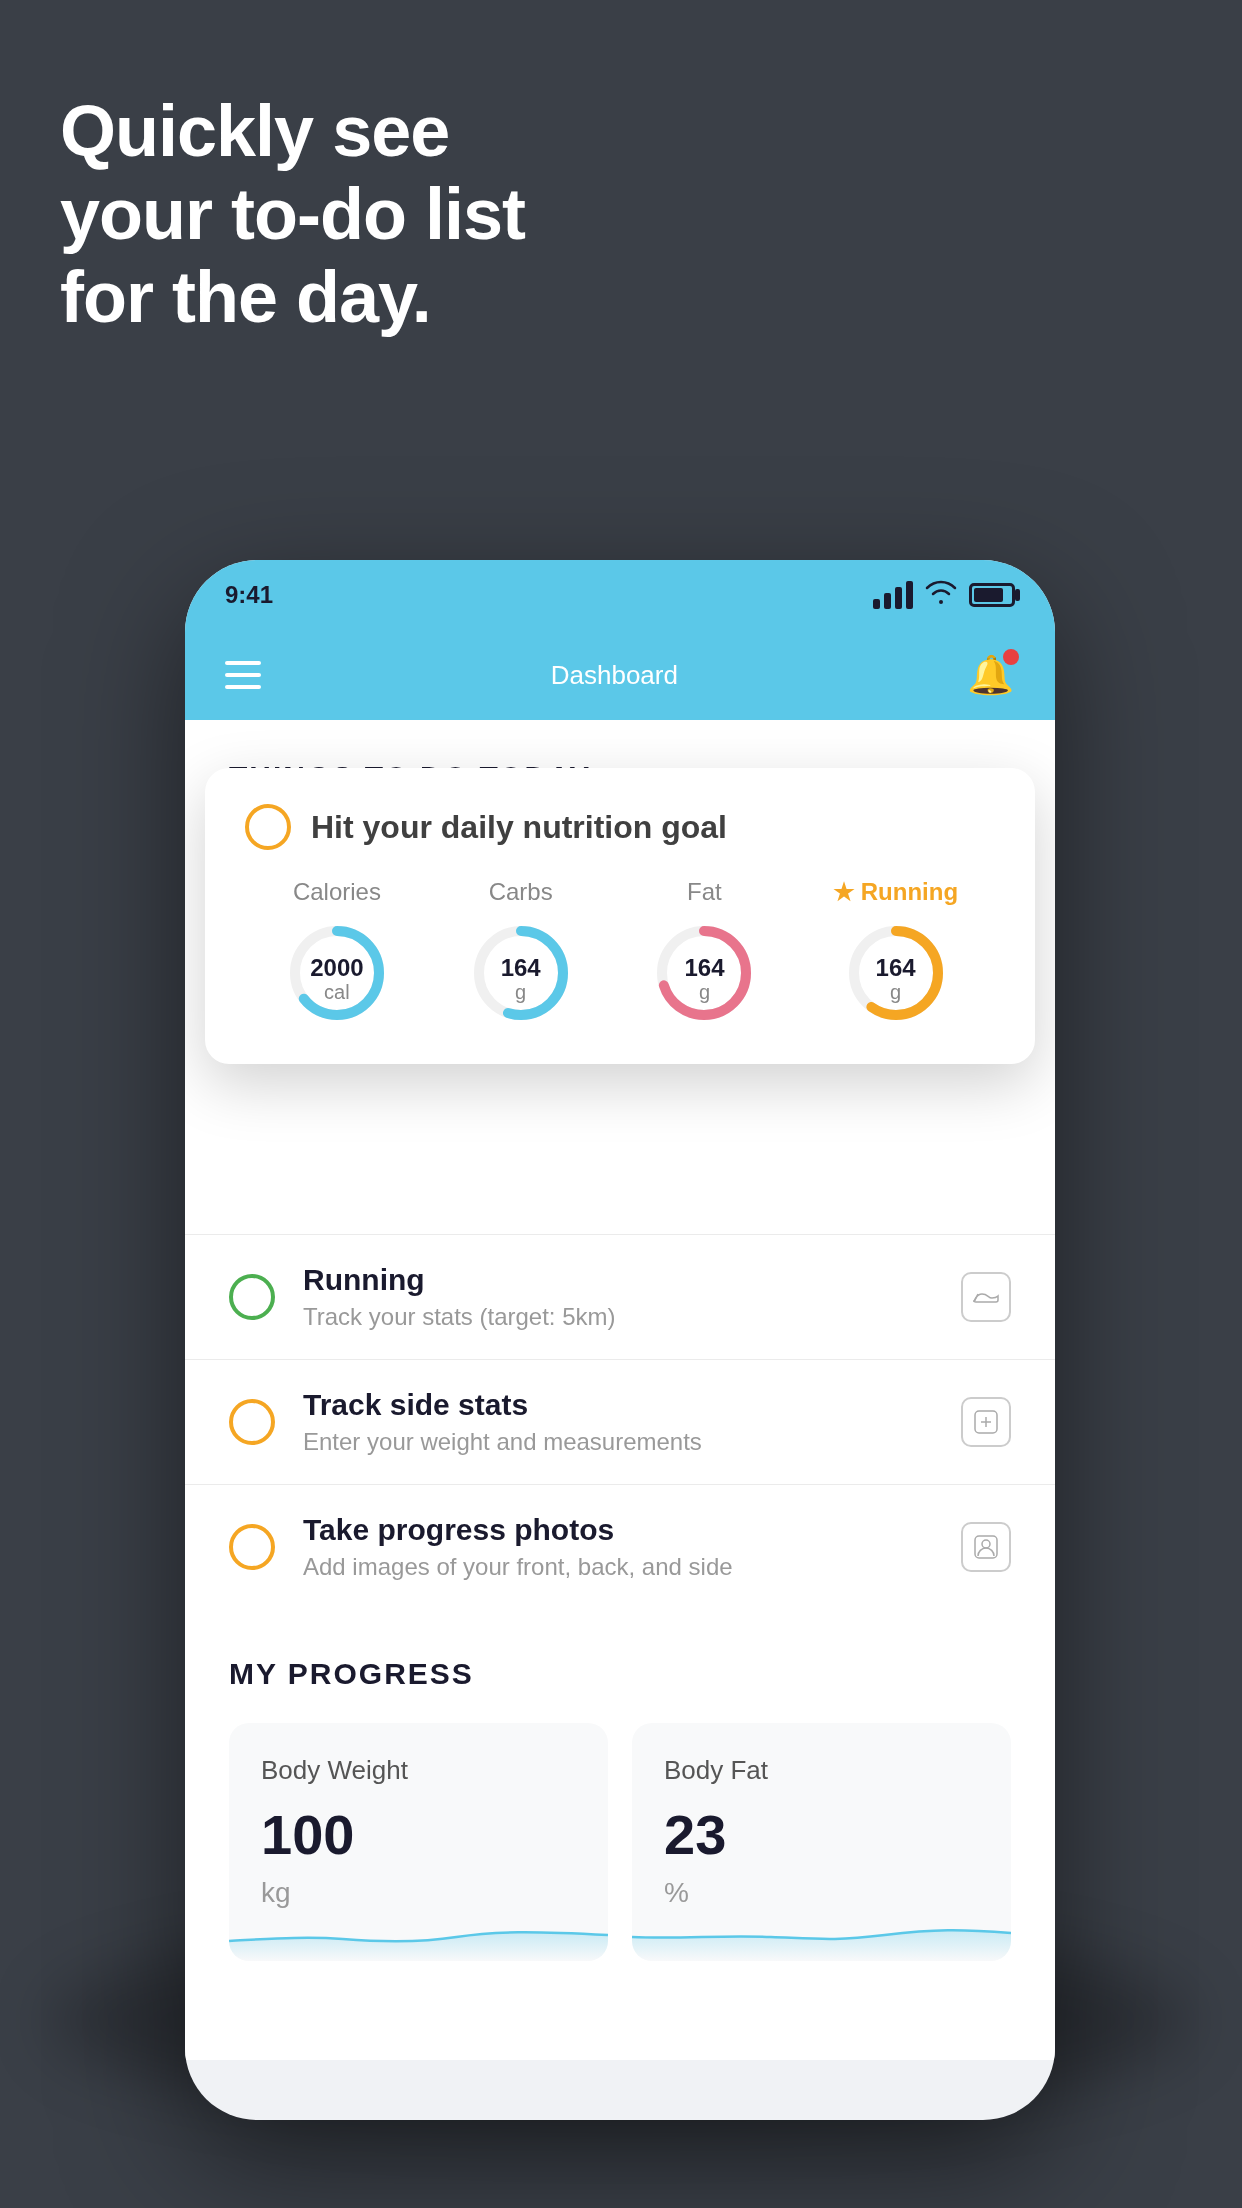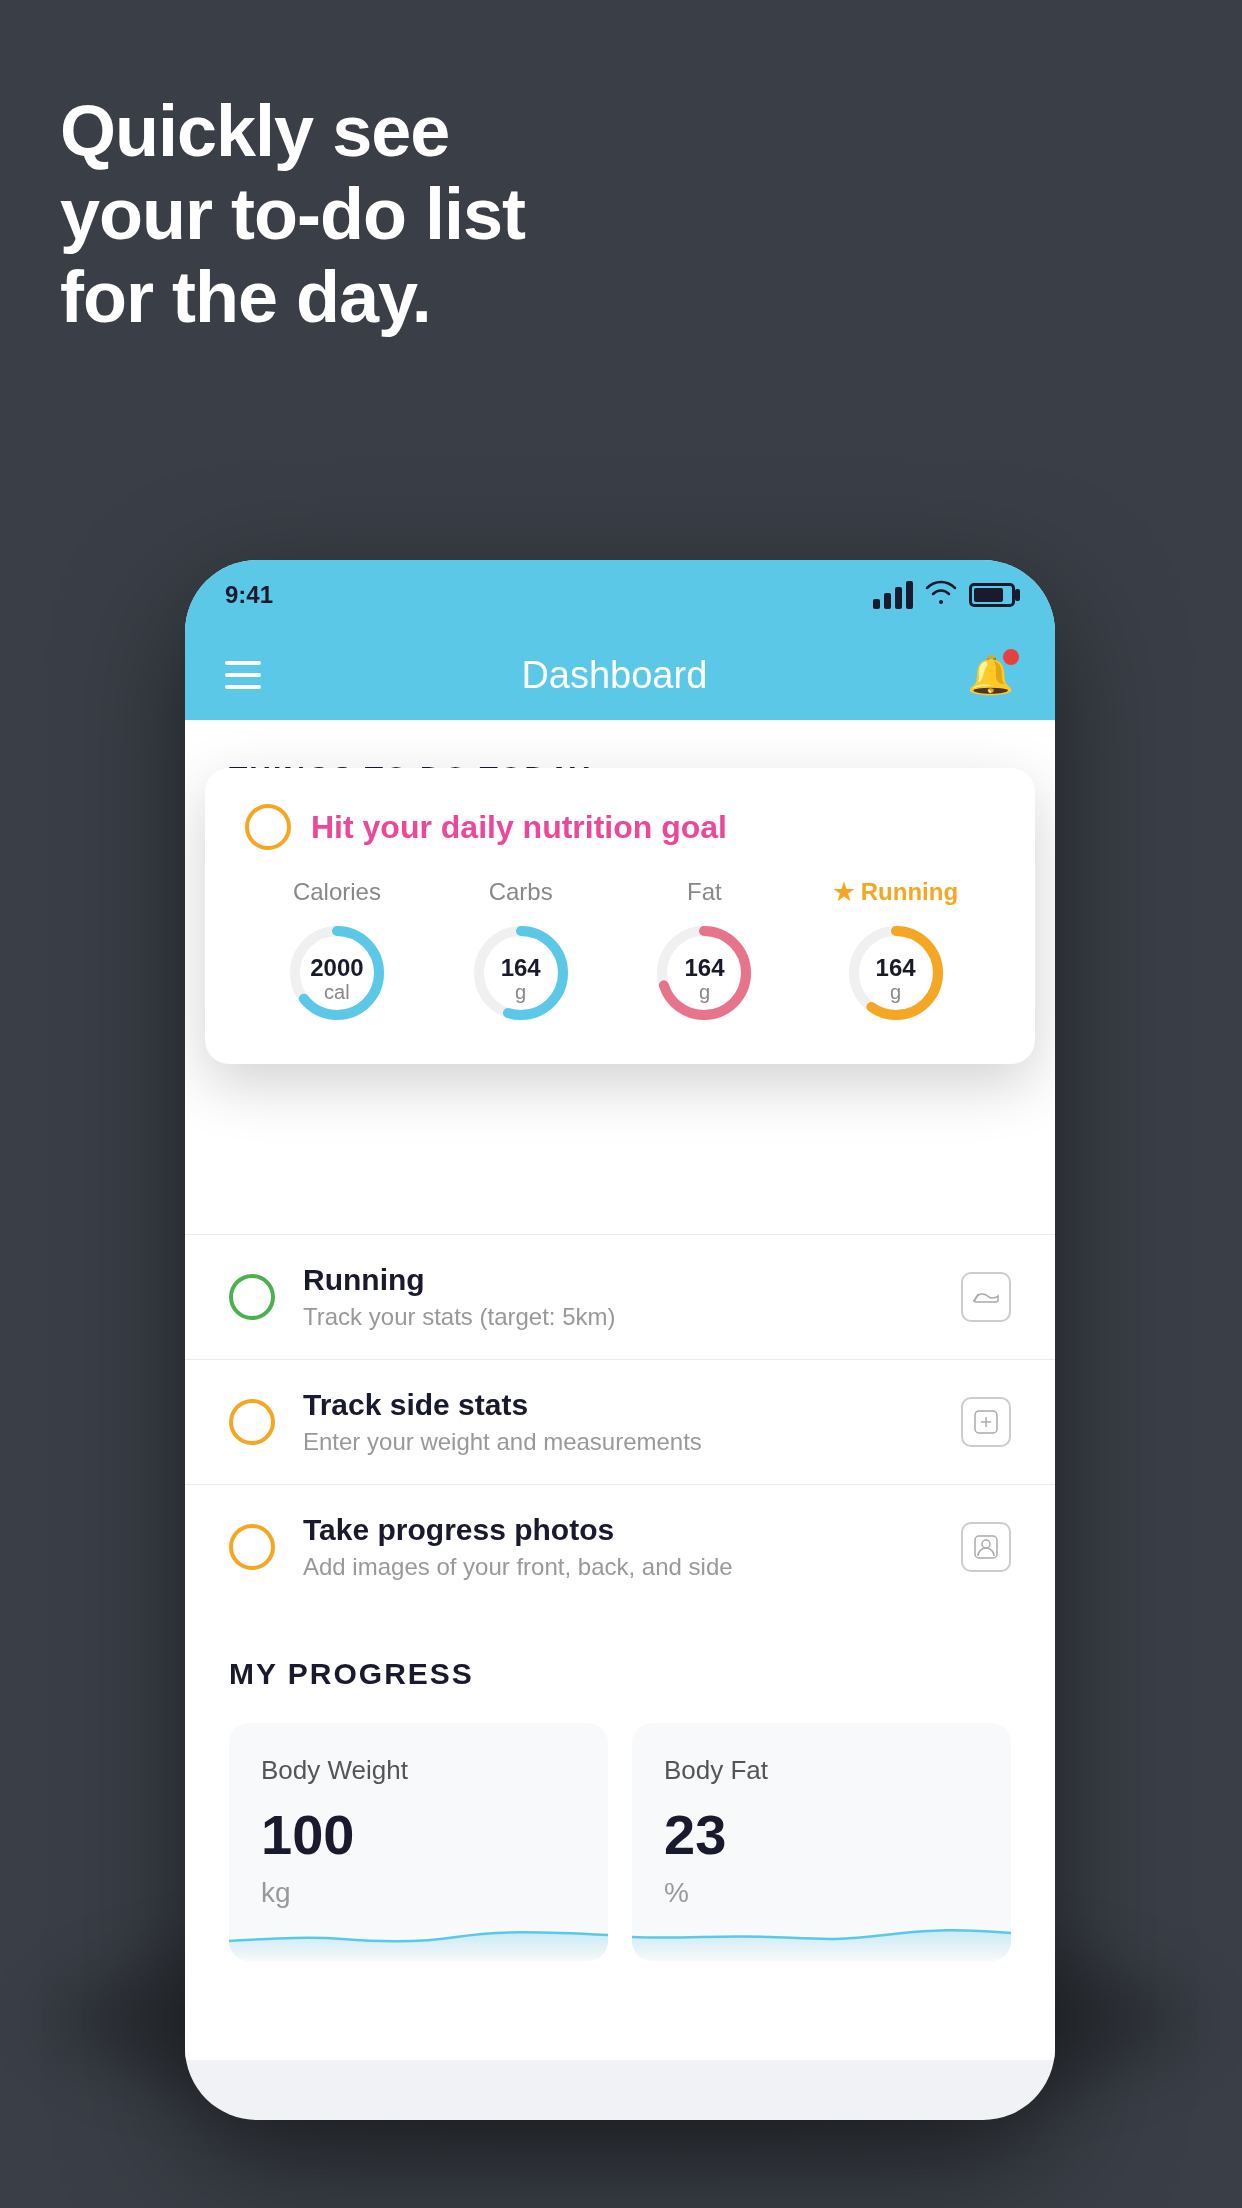--- a/index.html
+++ b/index.html
@@ -123,21 +123,21 @@
     }
     .hamburger-line {
       width: 36px;
       height: 4px;
       background: white;
       border-radius: 2px;
     }
 
     .header-title {
       color: white;
-      font-size: 38px;
+      font-size: 26px;
       font-weight: 500;
     }
 
     .bell-icon {
       position: relative;
       font-size: 38px;
       color: white;
       cursor: pointer;
     }
     .bell-dot {
@@ -176,21 +176,21 @@
       width: 46px;
       height: 46px;
       border-radius: 50%;
       border: 4px solid #f5a623;
       flex-shrink: 0;
     }
 
     .card-title {
       font-size: 32px;
       font-weight: 600;
-      color: #ec4899;
+      color: #404040;
     }
 
     .nutrition-circles {
       display: flex;
       justify-content: space-around;
       align-items: flex-start;
     }
 
     .nutrition-item {
       display: flex;

